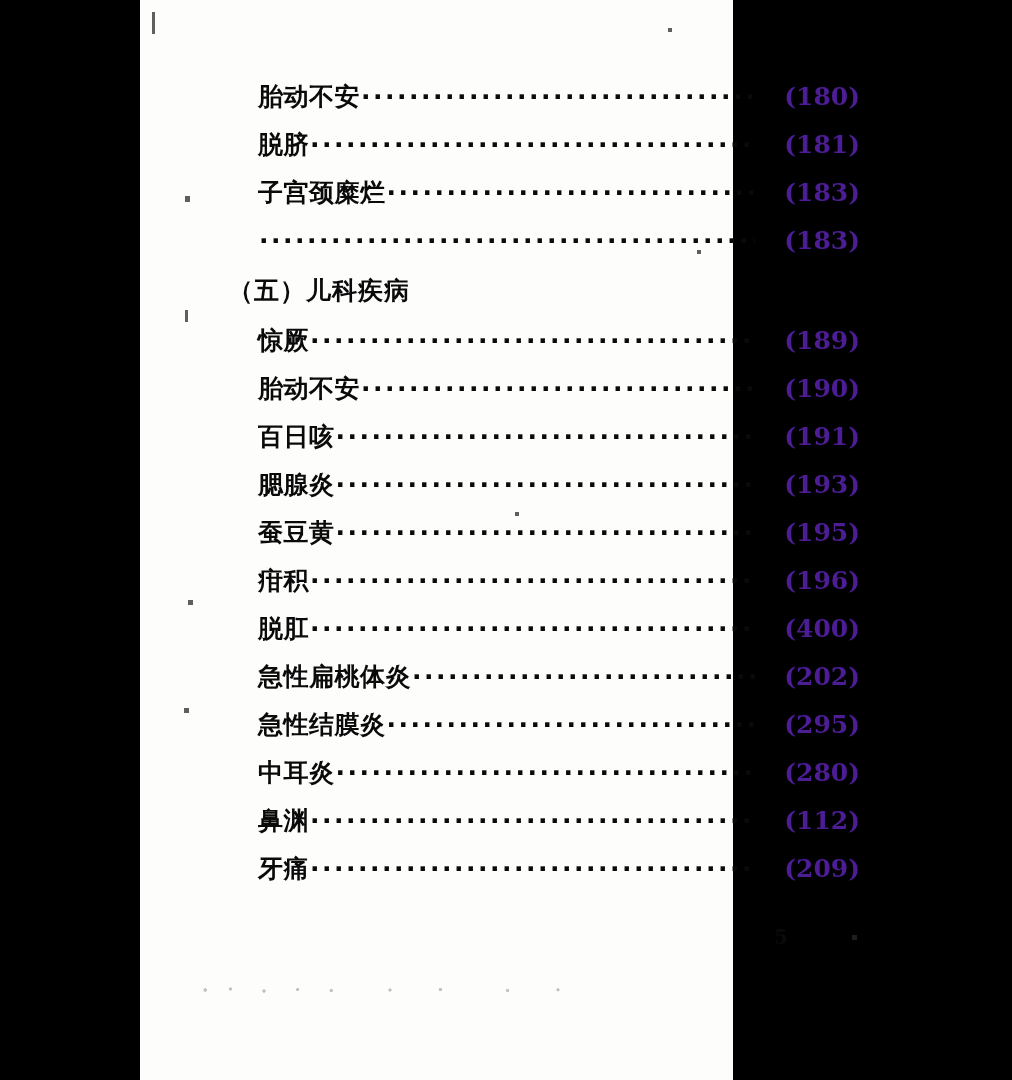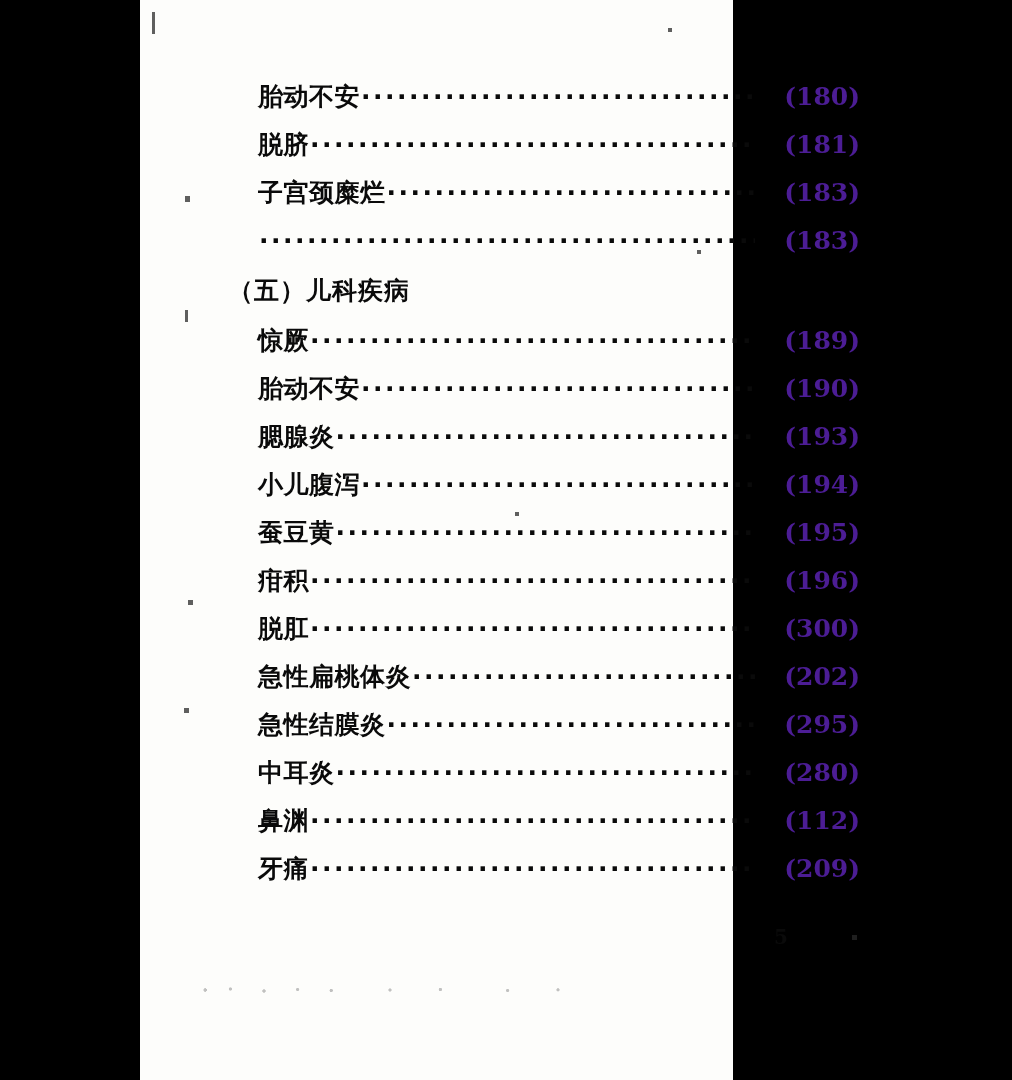--- a/index.html
+++ b/index.html
@@ -183,43 +183,43 @@
             <span class="title">惊厥</span>
             <span class="leader"></span>
             <span class="pageno">(189)</span>
           </div>
           <div class="entry">
             <span class="title">胎动不安</span>
             <span class="leader"></span>
             <span class="pageno">(190)</span>
           </div>
           <div class="entry">
+            <span class="title">百日咳</span>
+            <span class="leader"></span>
+            <span class="pageno">(191)</span>
+          </div>
+          <div class="entry">
             <span class="title">腮腺炎</span>
             <span class="leader"></span>
             <span class="pageno">(193)</span>
           </div>
           <div class="entry">
-            <span class="title">小儿腹泻</span>
-            <span class="leader"></span>
-            <span class="pageno">(194)</span>
-          </div>
-          <div class="entry">
             <span class="title">蚕豆黄</span>
             <span class="leader"></span>
             <span class="pageno">(195)</span>
           </div>
           <div class="entry">
             <span class="title">疳积</span>
             <span class="leader"></span>
             <span class="pageno">(196)</span>
           </div>
           <div class="entry">
             <span class="title">脱肛</span>
             <span class="leader"></span>
-            <span class="pageno">(300)</span>
+            <span class="pageno">(400)</span>
           </div>
           <div class="entry">
             <span class="title">急性扁桃体炎</span>
             <span class="leader"></span>
             <span class="pageno">(202)</span>
           </div>
           <div class="entry">
             <span class="title">急性结膜炎</span>
             <span class="leader"></span>
             <span class="pageno">(295)</span>

